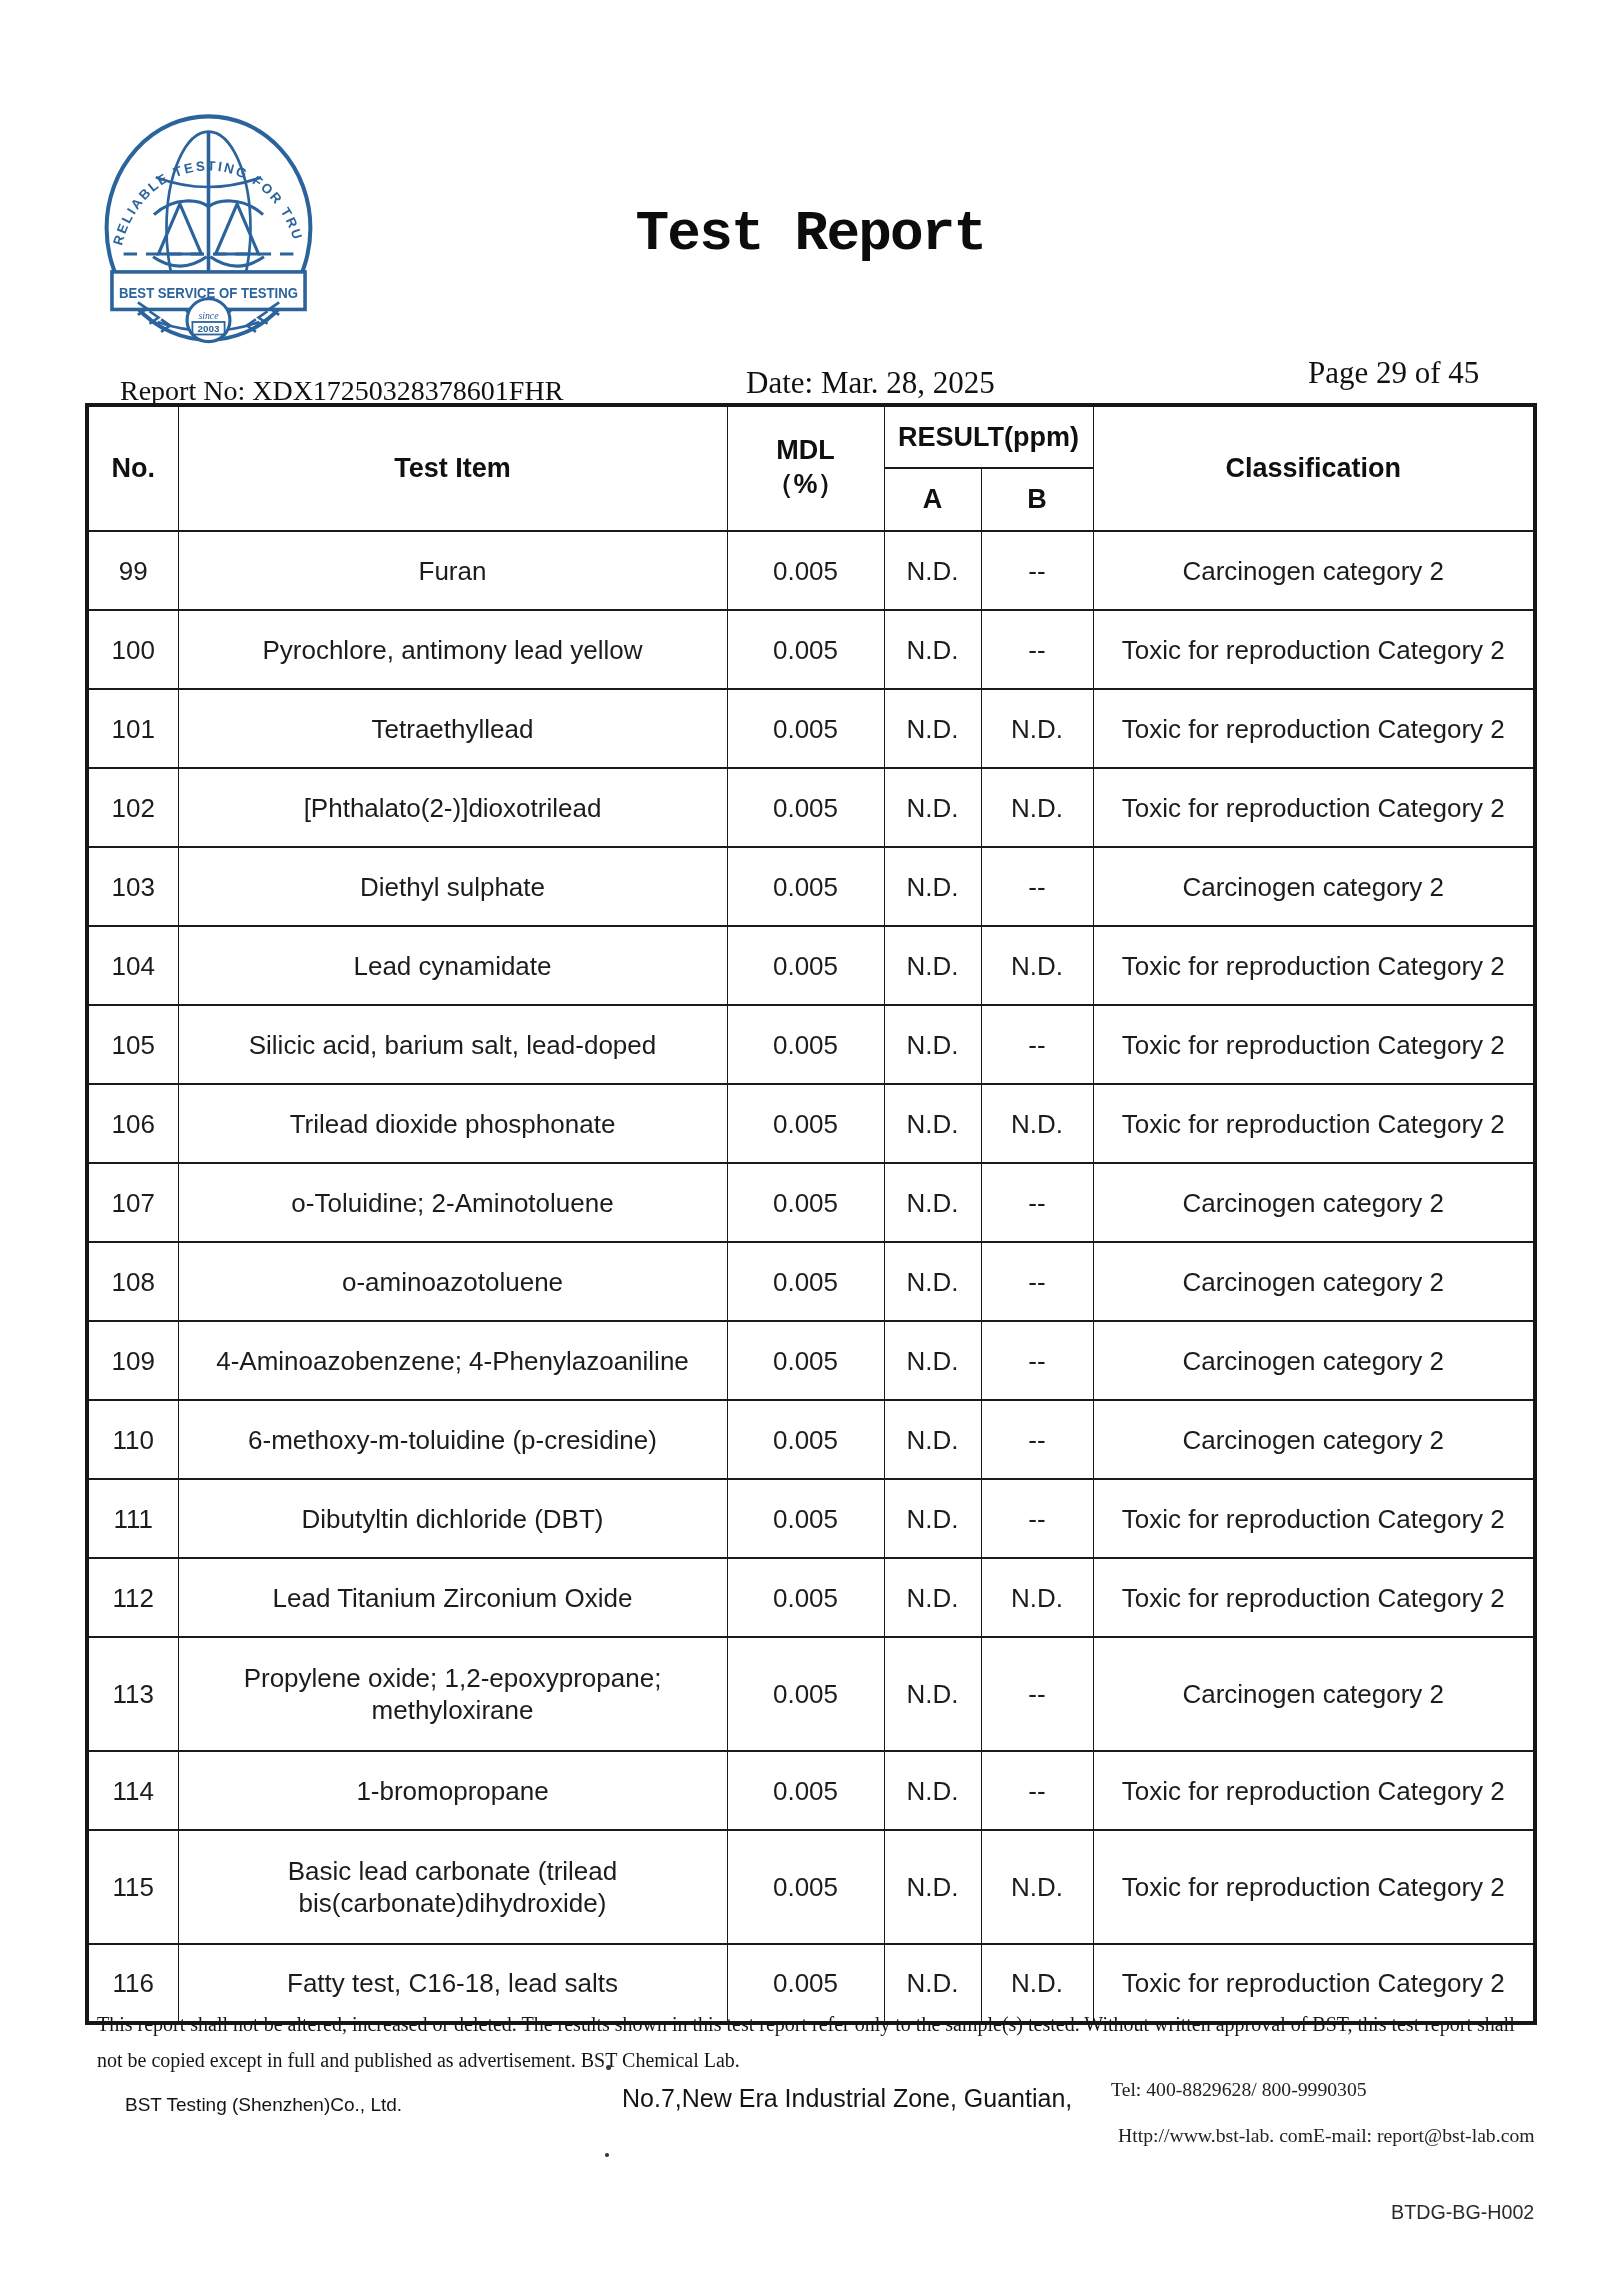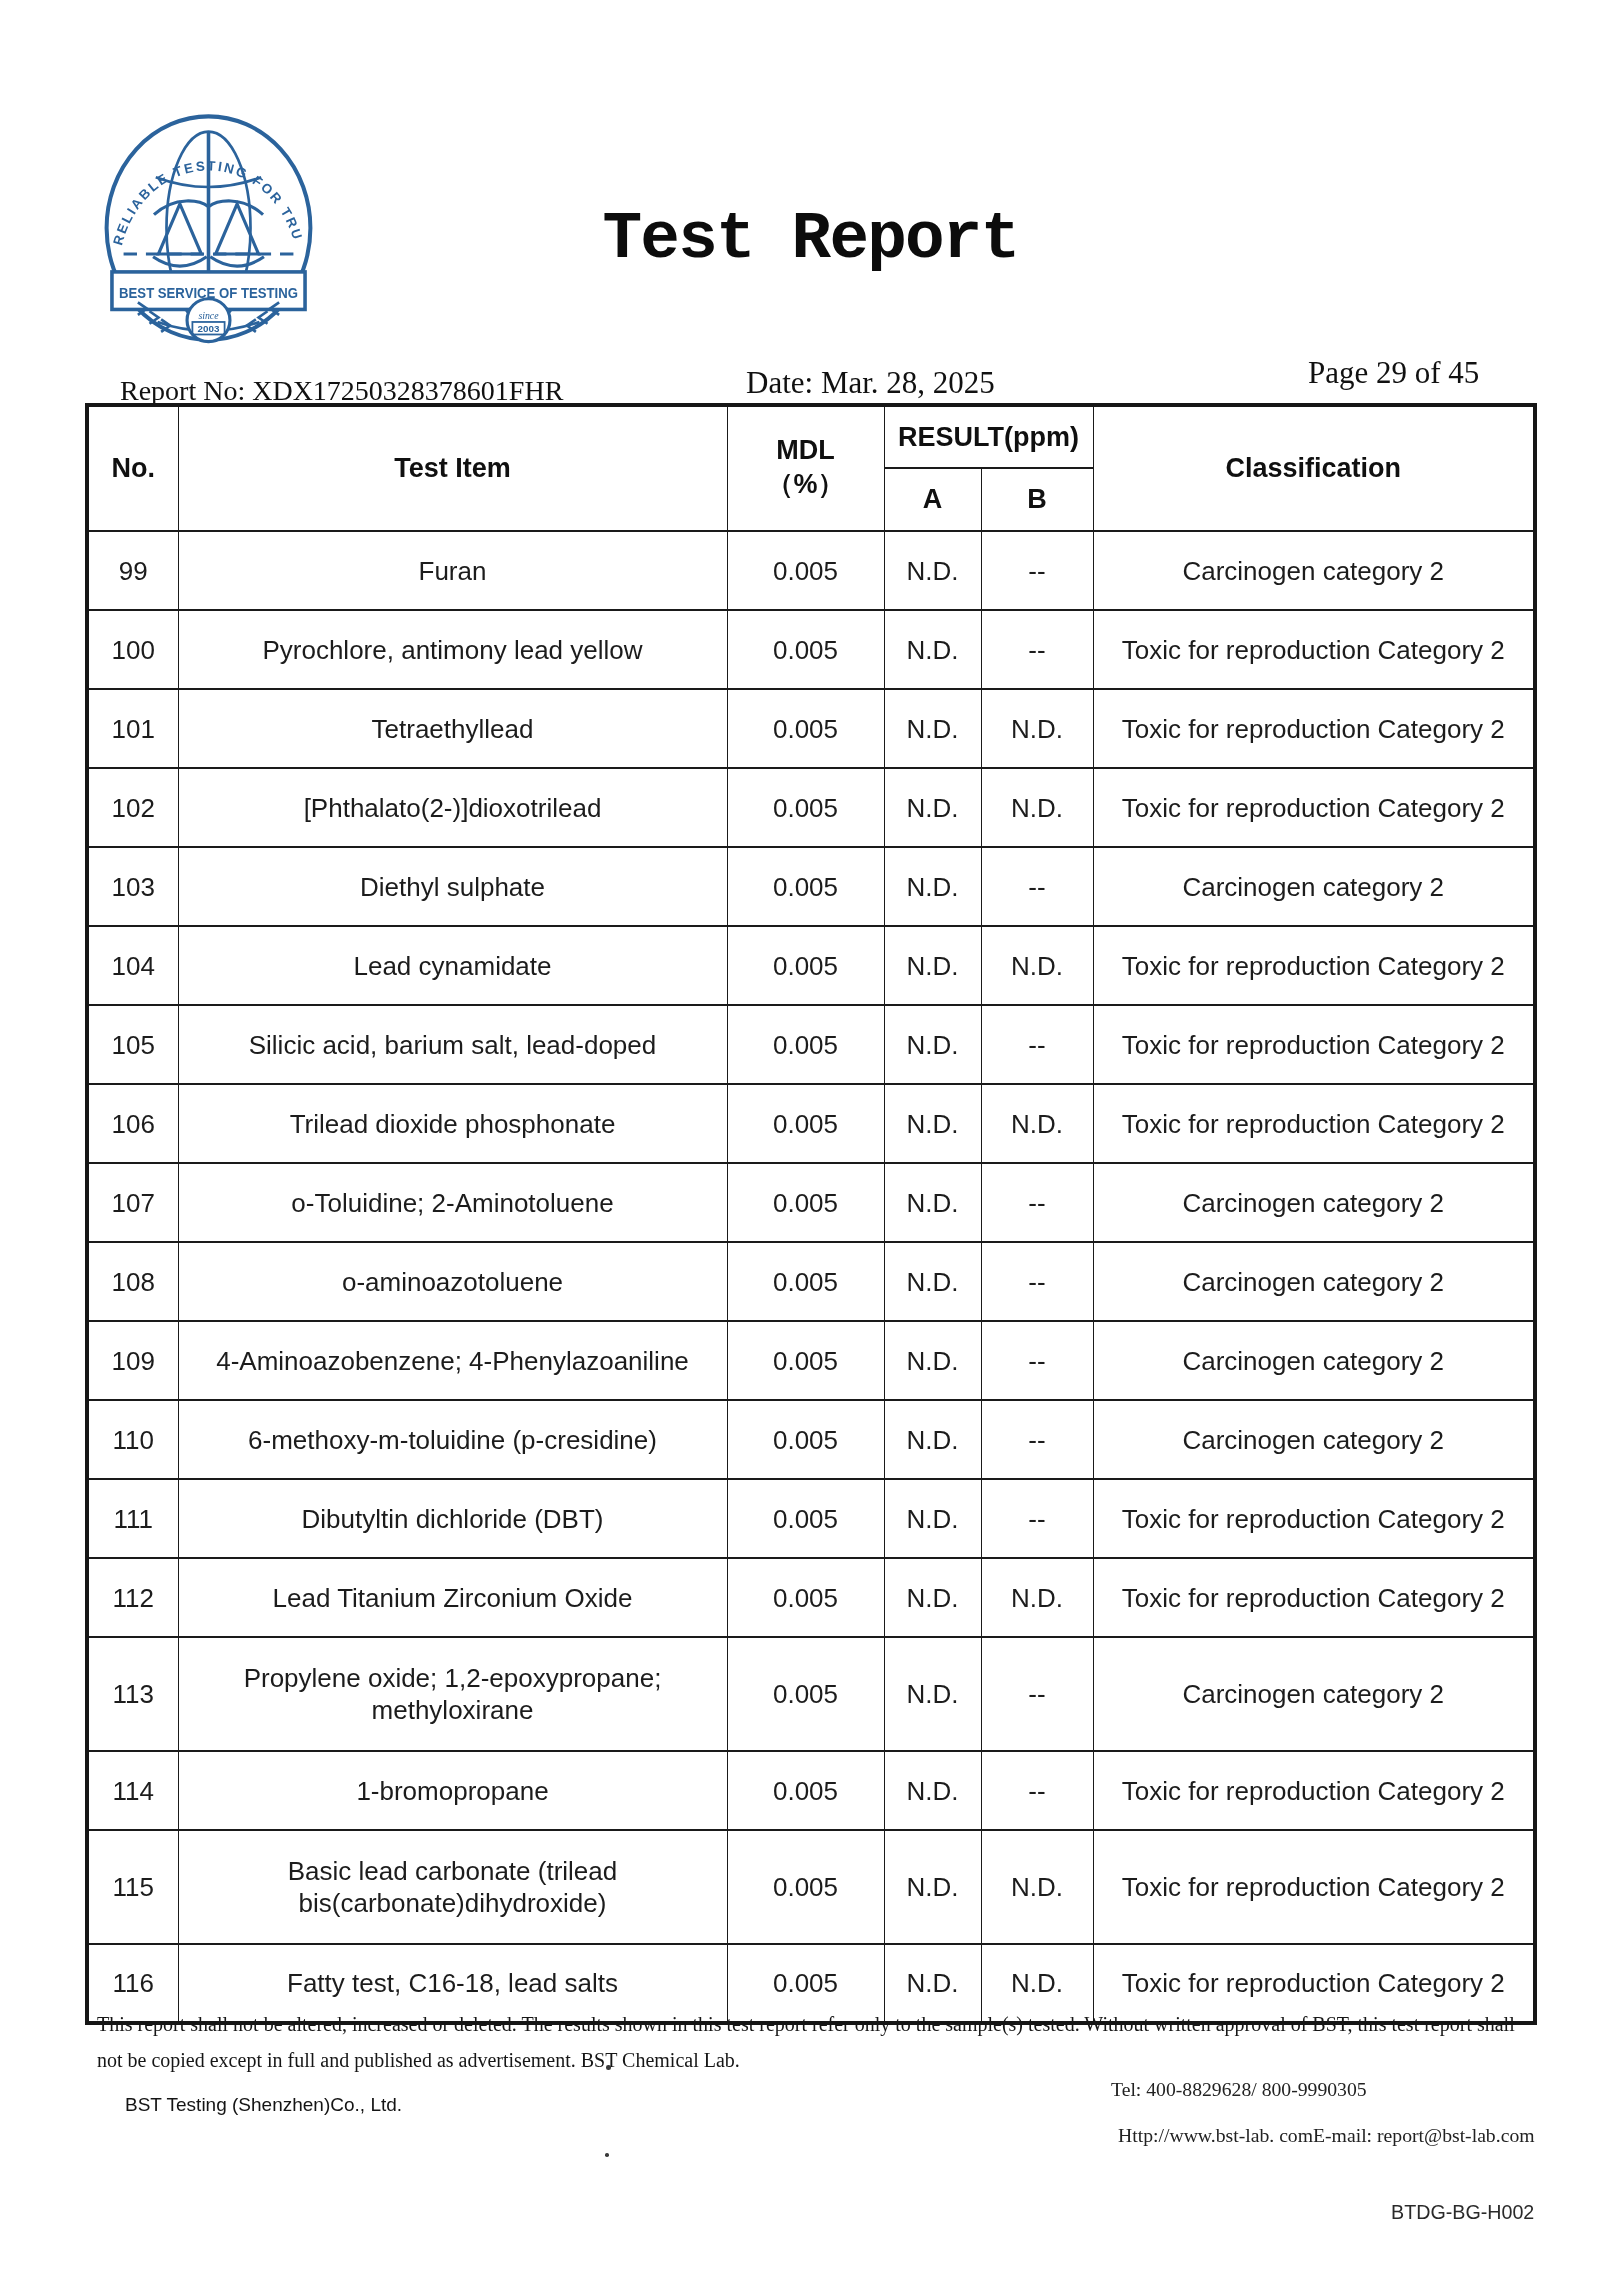--- a/index.html
+++ b/index.html
@@ -9,21 +9,21 @@
     font-family:"Liberation Sans", sans-serif; color:#1d1d1d;
   }
 
   
   .logo { position:absolute; left:100px; top:111px; width:217px; height:236px; }
 
   
   .title {
     position:absolute; left:0; top:202px; width:100%; margin:0;
     text-align:center; font-family:"Liberation Mono", monospace;
-    font-weight:bold; font-size:66px; letter-spacing:-1.8px; color:#0c0c0c;
+    font-weight:bold; font-size:56px; letter-spacing:-1.8px; color:#0c0c0c;
   }
 
   
   .meta { position:absolute; font-family:"Liberation Serif", serif; color:#111; white-space:nowrap; }
   .meta-report { left:120px;  top:375px; font-size:28px; }
   .meta-date   { left:746px;  top:365px; font-size:31px; }
   .meta-page   { left:1308px; top:355px; font-size:31px; }
 
   
   table.results {
@@ -314,20 +314,21 @@
       <td>Toxic for reproduction Category 2</td>
     </tr>
   </tbody>
   </table>
 
   <p class="disclaimer">This report shall not be altered, increased or deleted. The results shown in this test report refer only to the sample(s) tested. Without written approval of BST, this test report shall not be copied except in full and published as advertisement. BST Chemical Lab.</p>
 
   <div class="company">BST Testing (Shenzhen)Co., Ltd.</div>
 
   <div class="address">
+    <div>No.7,New Era Industrial Zone, Guantian,</div>
   </div>
 
   <div class="contact contact-tel">Tel: 400-8829628/ 800-9990305</div>
   <div class="contact contact-web">
     <span>Http://www.bst-lab. com</span><span class="email">E-mail: report@bst-lab.com</span>
   </div>
 
   <div class="doc-code">BTDG-BG-H002</div>
 
   <div class="stray-dot dot-1"></div>

